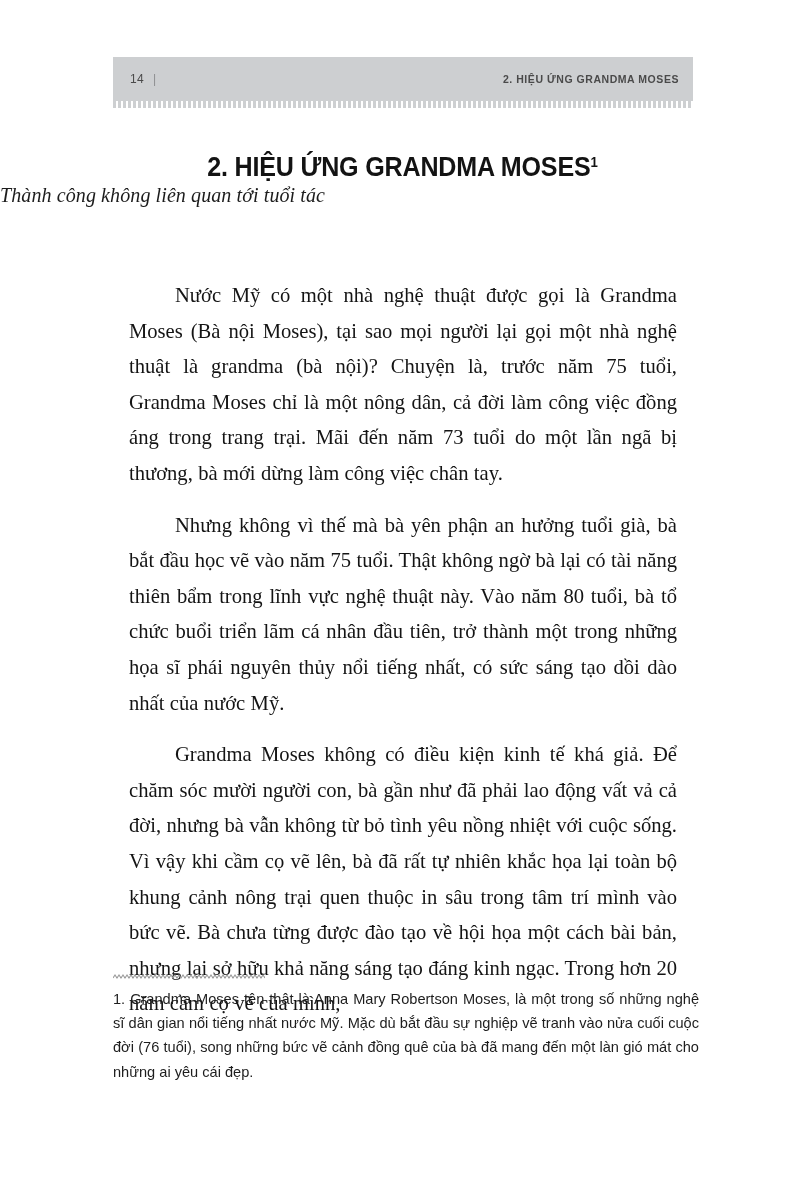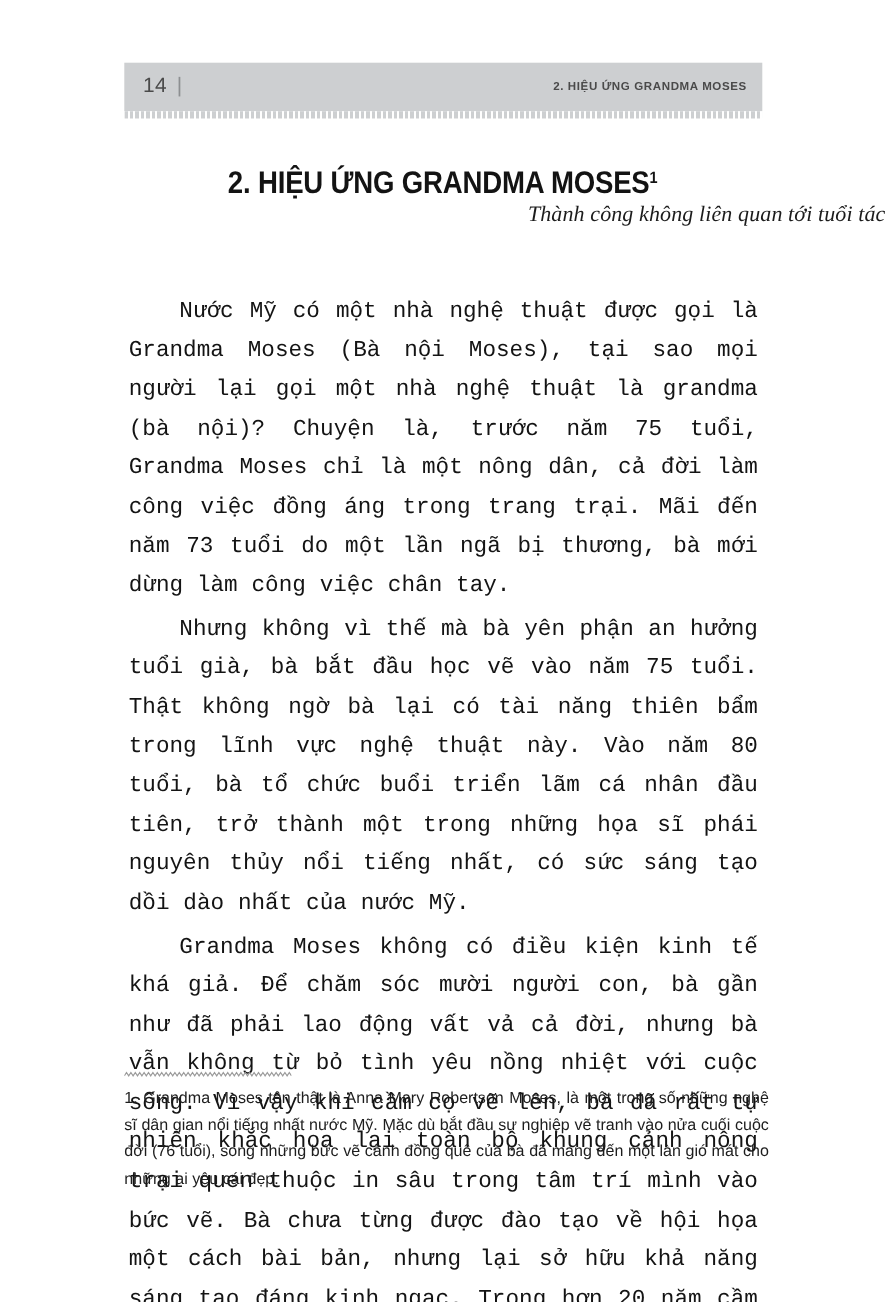--- a/index.html
+++ b/index.html
@@ -49,21 +49,21 @@
     background-repeat: repeat-x;
     background-position: 0 0;
     -webkit-mask-image: repeating-linear-gradient(to right,
         #000 0px, #000 3px, transparent 3px, transparent 5px);
     mask-image: repeating-linear-gradient(to right,
         #000 0px, #000 3px, transparent 3px, transparent 5px);
   }
 
   .folio {
     font-family: "Liberation Sans", "DejaVu Sans", sans-serif;
-    font-size: 19px;
+    font-size: 12px;
     color: #4a4a4a;
     letter-spacing: 0.3px;
     display: flex;
     align-items: baseline;
     gap: 9px;
     justify-content: space-between;
   }
   .folio-rule {
     color: #8d8f91;
     font-weight: 300;
@@ -98,40 +98,40 @@
     vertical-align: 9px;
     font-weight: 700;
     letter-spacing: 0;
   }
 
   .chapter-subtitle {
     position: absolute;
     left: 0;
     right: 0;
     top: 184px;
-    text-align: right;
+    text-align: left;
     font-family: "Liberation Serif", "DejaVu Serif", serif;
     font-style: italic;
     font-size: 20px;
     color: #1c1c1c;
     letter-spacing: 0.1px;
   }
 
   
   .body-col {
     position: absolute;
     left: 113px;
     top: 262px;
     width: 580px;
   }
   .body-par {
-    margin: 4px;
+    margin: 16px;
     text-indent: 46px;
     text-align: justify;
-    font-family: Liberation Mono, monospace;
+    font-family: Liberation Serif, serif;
     font-size: 20.6px;
     line-height: 35.6px;
     color: #141414;
     hyphens: none;
     word-spacing: 0.2px;
   }
   .body-par + .body-par {
     margin-top: 1px;
   }
   .body-par:last-child {

